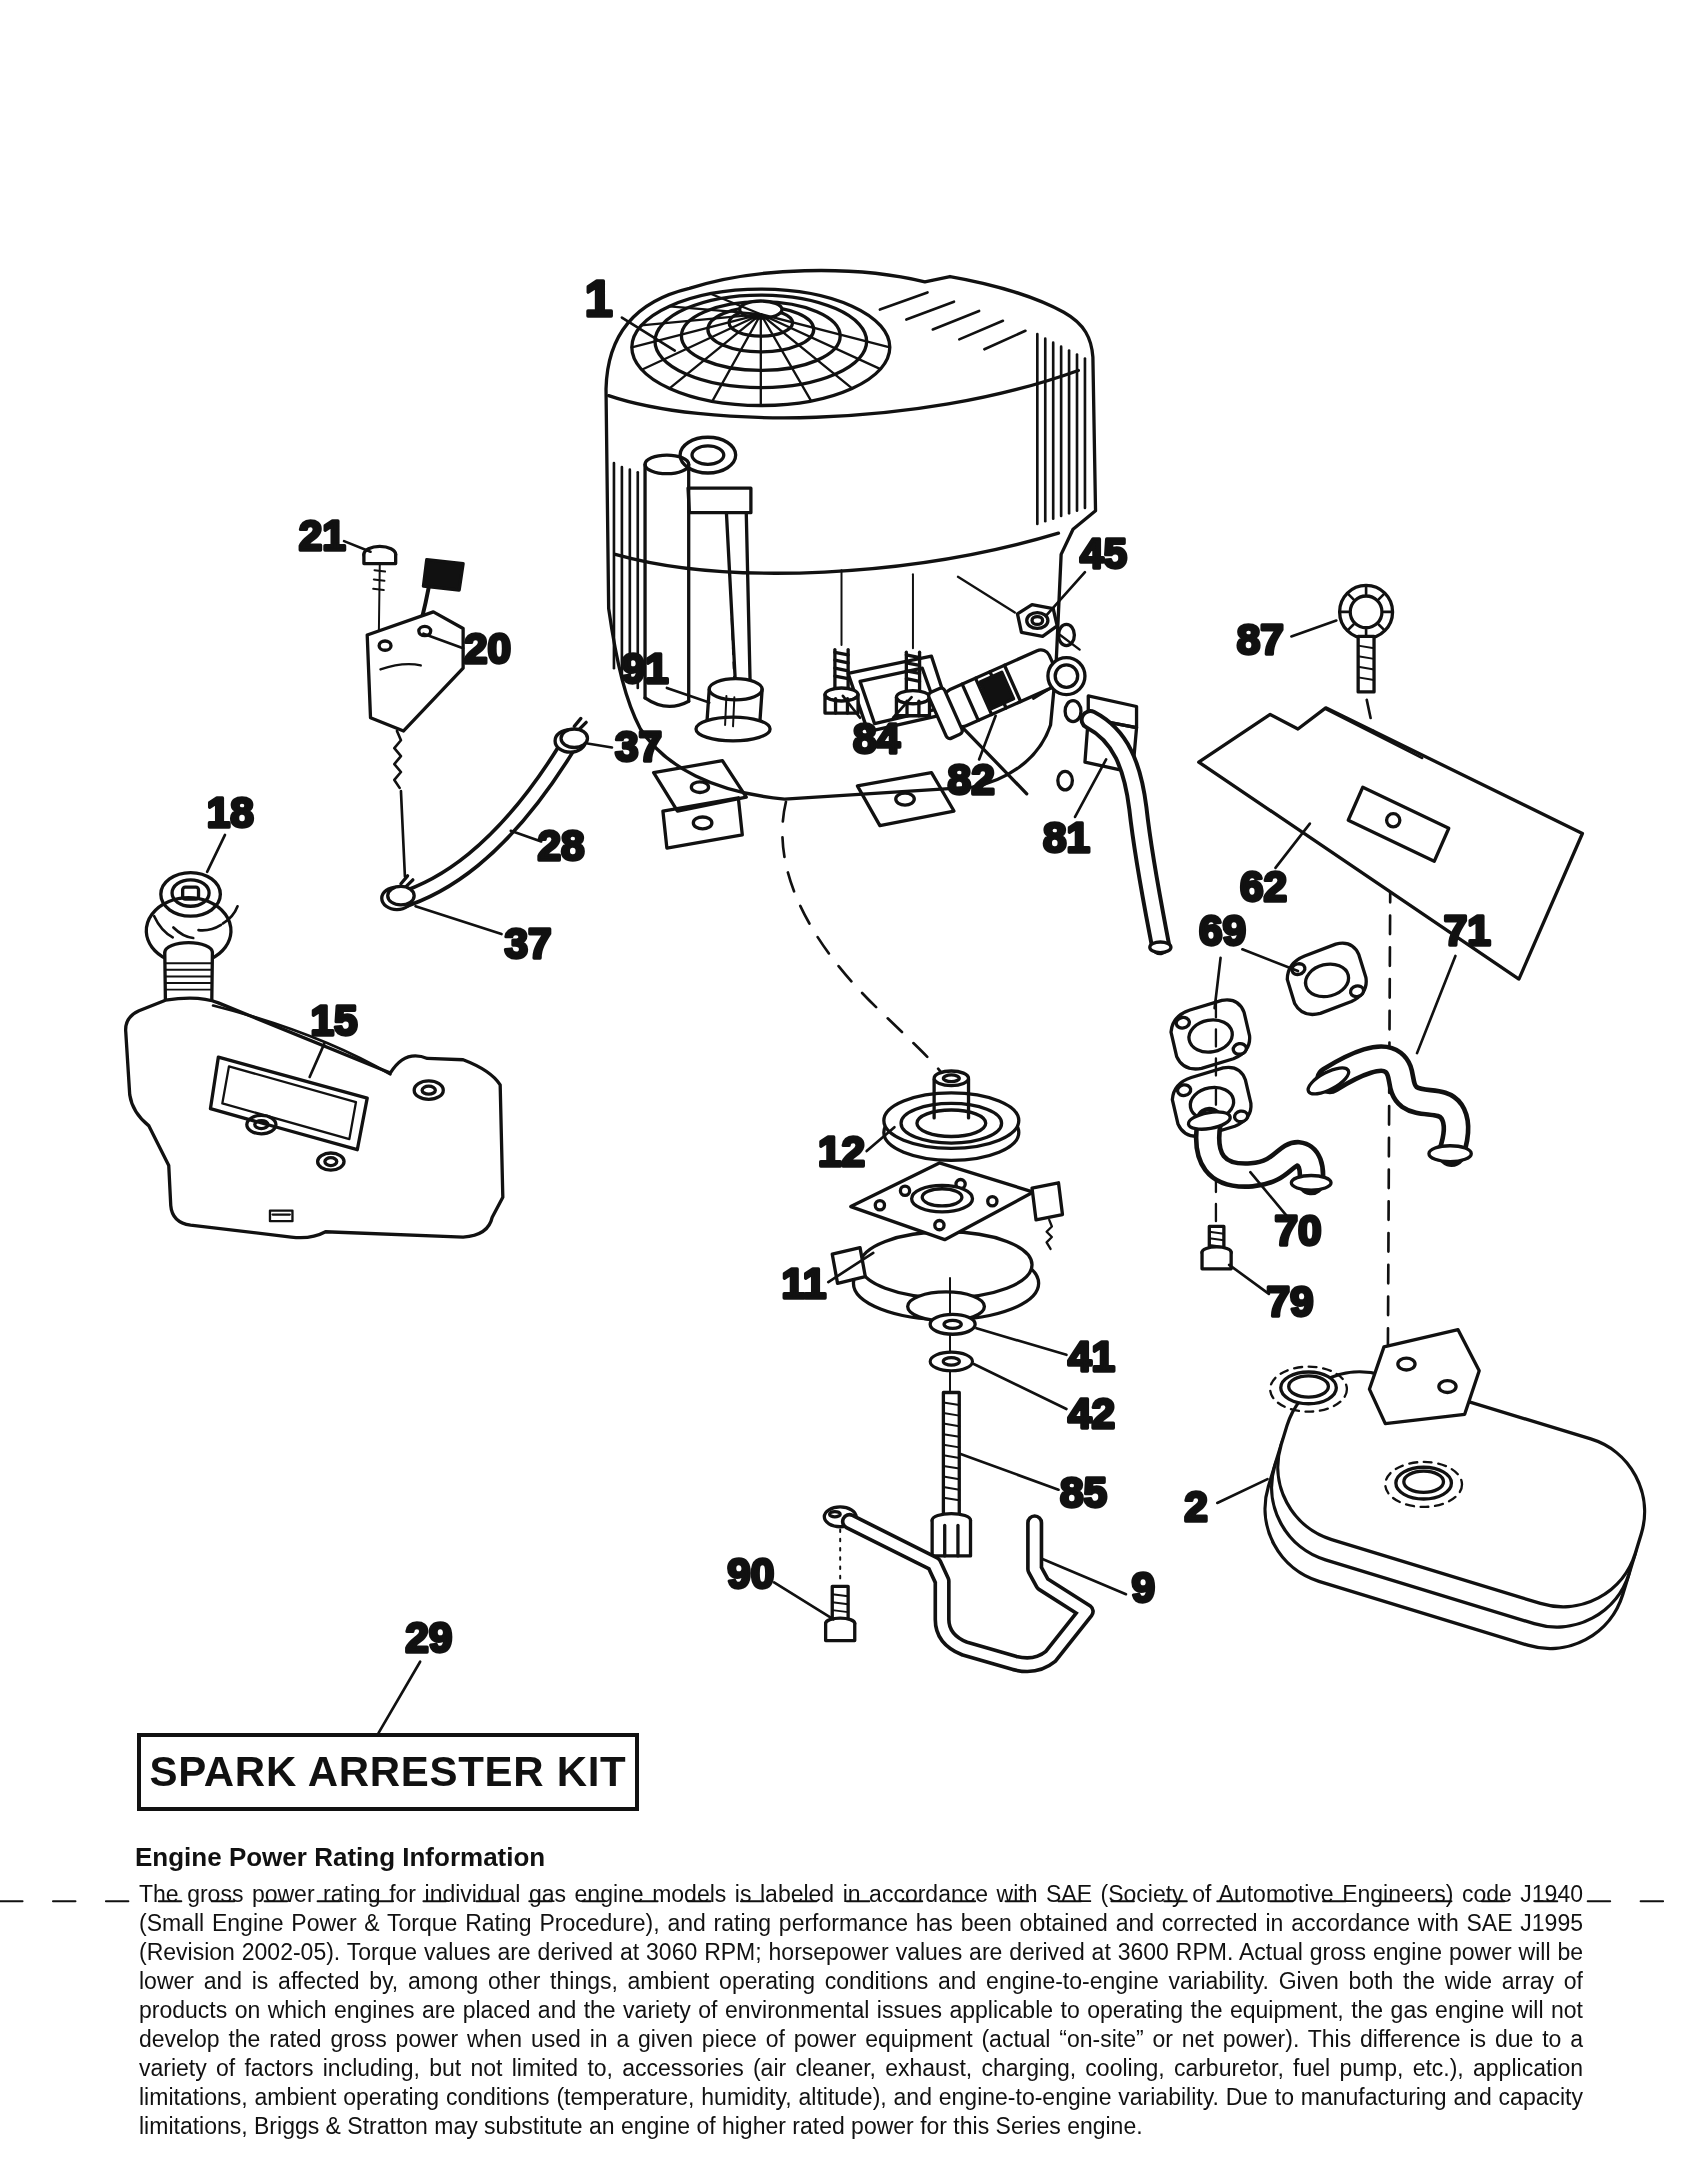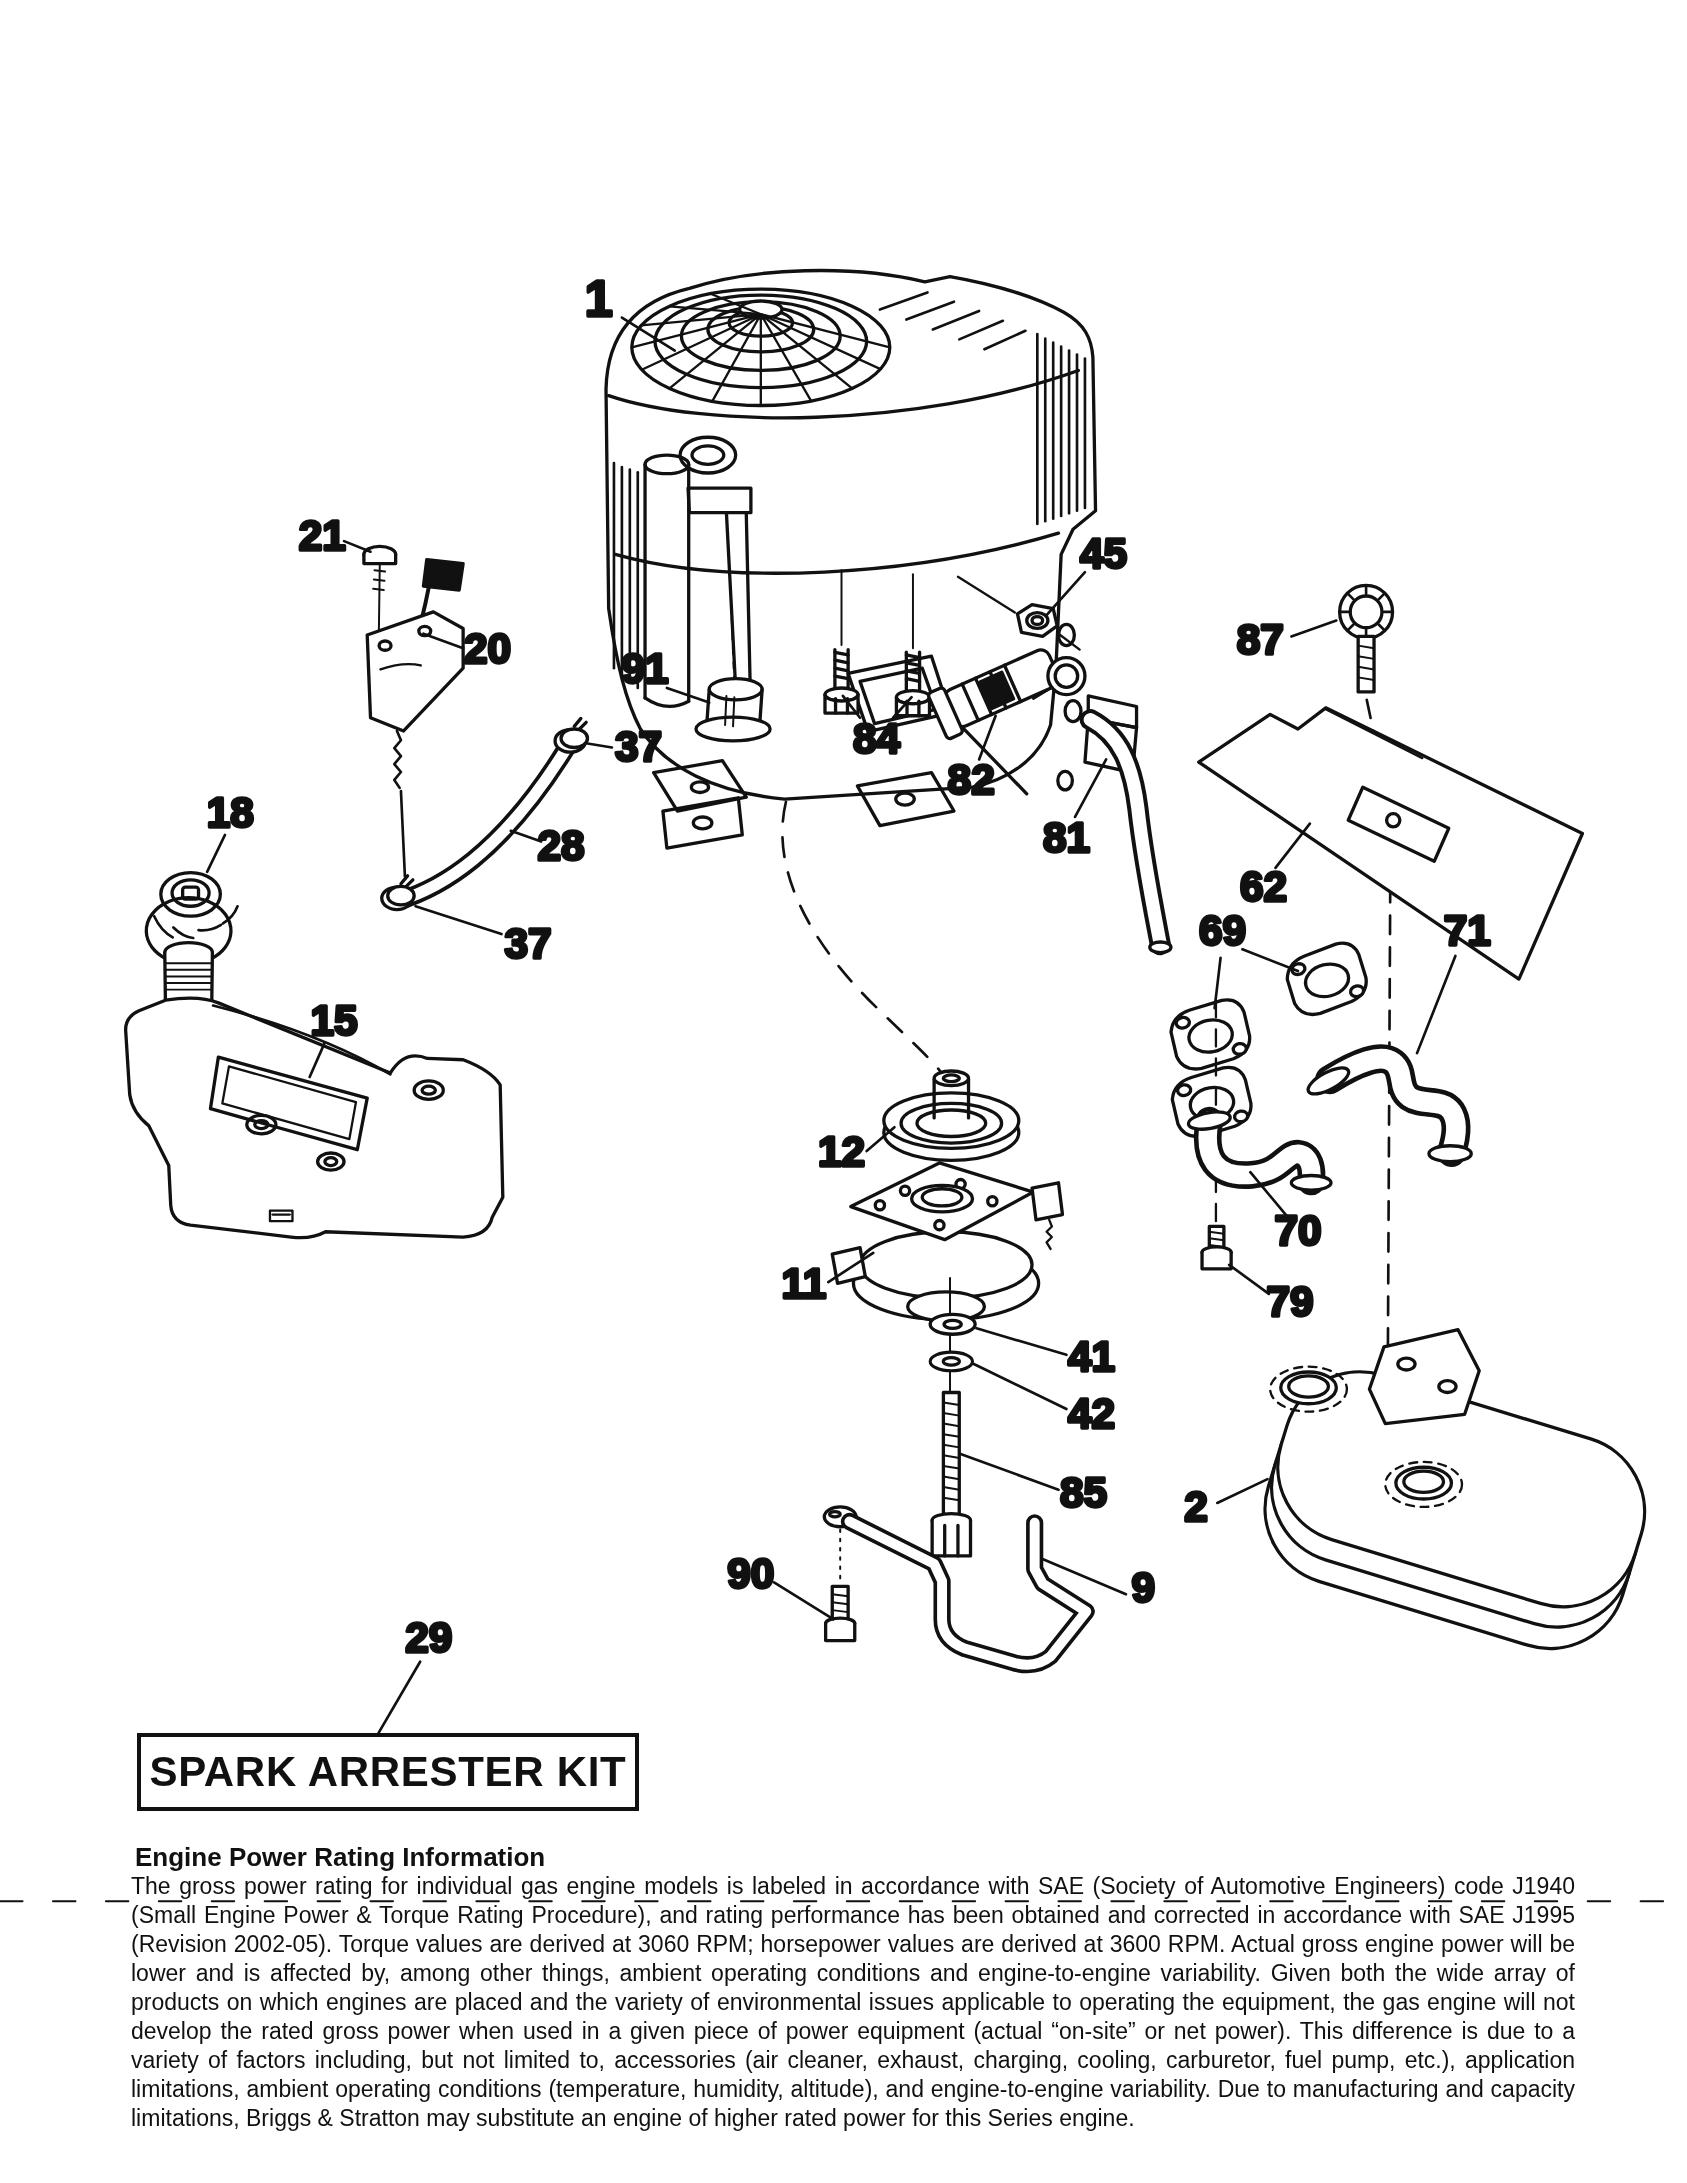--- a/index.html
+++ b/index.html
@@ -19,21 +19,21 @@
     display:flex; align-items:center; justify-content:center;
   }
   .spark-box span {
     font-weight:700; font-size:42px; letter-spacing:0.7px; white-space:nowrap;
   }
   .info-heading {
     position:absolute; left:123px; top:1830px; margin:12px;
     font-size:26px; font-weight:700;
   }
   .info-paragraph {
-    position:absolute; left:123px; top:1864px; width:1444px; margin:8px;
+    position:absolute; left:123px; top:1864px; width:1444px; margin:16px;
     font-size:23px; line-height:29px; text-align:justify;
   }
 </style>
 </head>
 <body>
 
 <div class="page">
 
 <svg class="diagram-svg" viewBox="0 0 2550 3300" fill="none" stroke="#111" stroke-width="5" stroke-linecap="round" stroke-linejoin="round">
 

